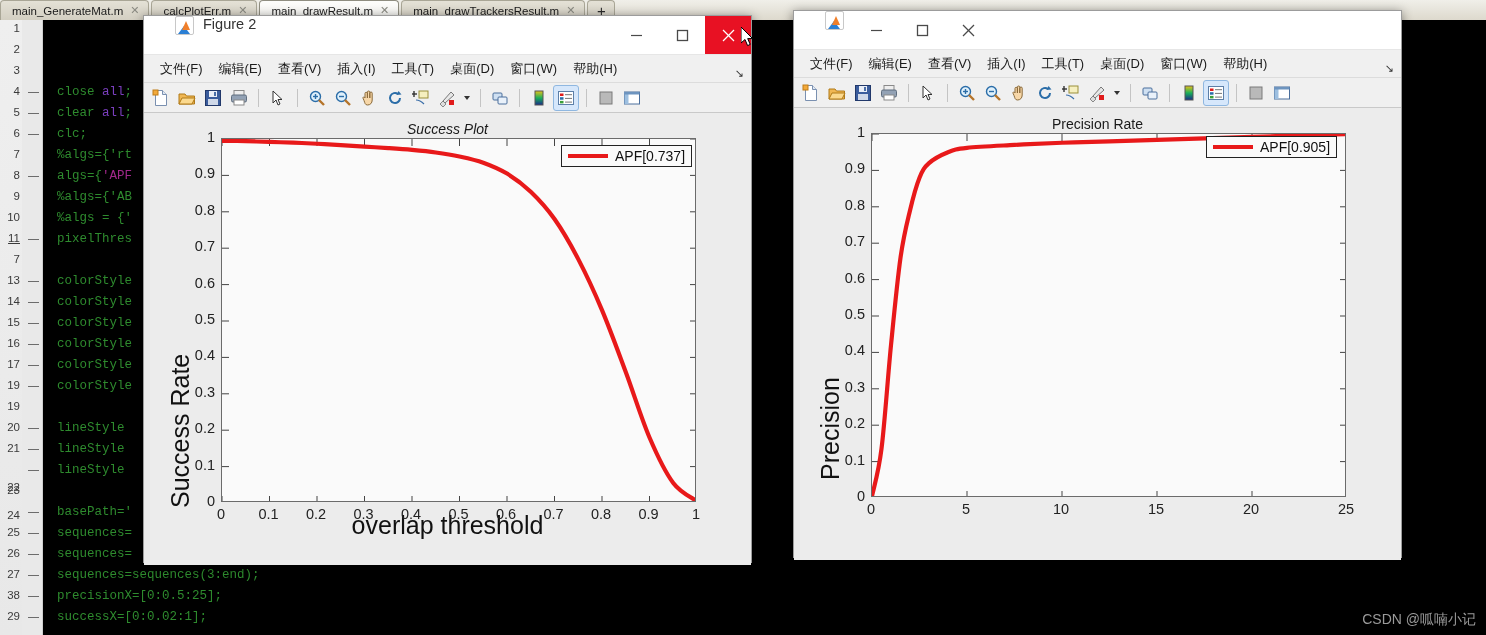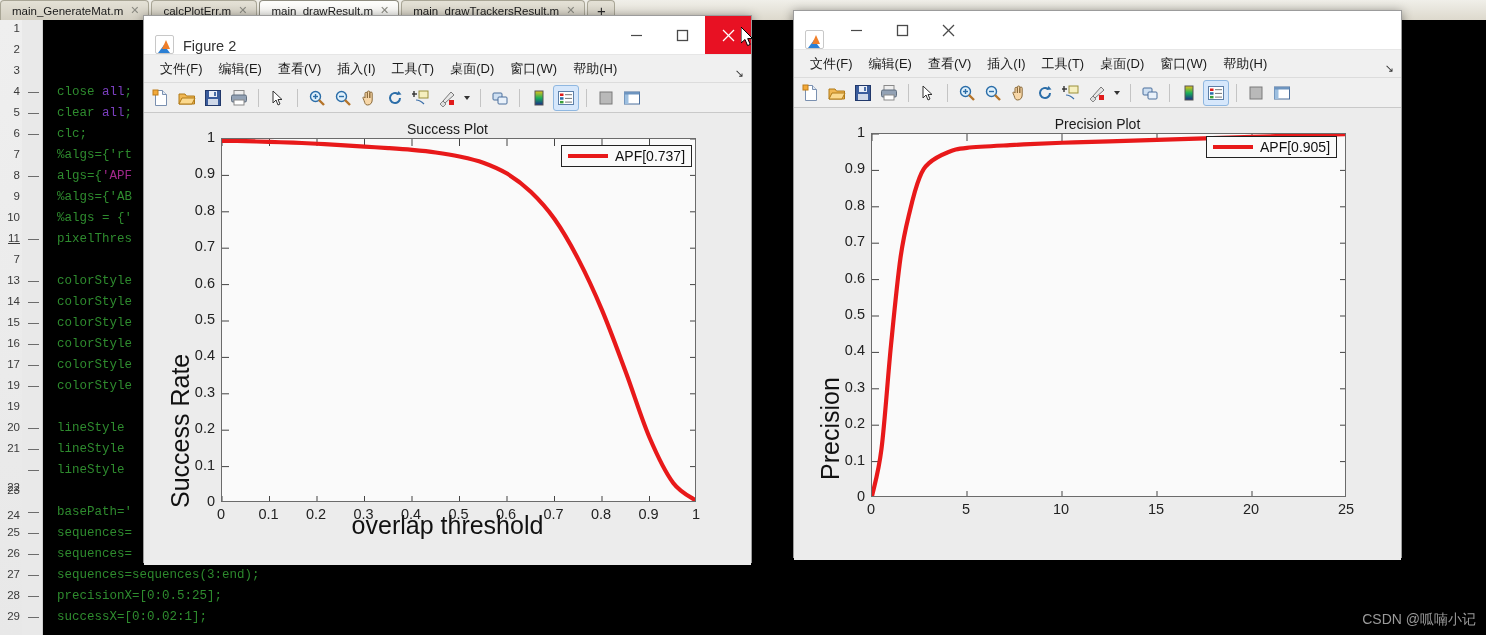--- a/index.html
+++ b/index.html
@@ -60,22 +60,22 @@
   .st{color:#a0288a;}
 
   #watermark{
     position:absolute;right:10px;bottom:6px;color:#9a9a9a;font-size:14px;
     font-family:"Liberation Sans", sans-serif;
   }
 
   
   .figwin{position:absolute;background:#f0f0f0;border:1px solid #9c9c9c;
           box-shadow:0 2px 10px rgba(0,0,0,.45);}
-  .figtitle{height:38px;background:#ffffff;display:flex;align-items:flex-end;
-            border-bottom:1px solid #e6e6e6;}
+  .figtitle{height:38px;background:#ffffff;display:flex;align-items:flex-start;
+            border-bottom:1px solid #e6e6e6;padding-left:20px;}
   .figicon{width:17px;height:17px;margin:0 9px 0 11px;position:relative;
            background:#ffffff;border:1px solid #c8c8c8;border-radius:2px;overflow:hidden;}
   .figicon:before{content:"";position:absolute;left:2px;top:9px;width:0;height:0;
       border-left:6px solid transparent;border-right:6px solid transparent;border-bottom:8px solid #2b7fd4;}
   .figicon:after{content:"";position:absolute;left:6px;top:4px;width:0;height:0;
       border-left:4px solid transparent;border-right:4px solid transparent;border-bottom:9px solid #f07f2a;}
   .figname{font-size:14.5px;color:#333;flex:1;}
   .wbtn{width:46px;height:38px;display:flex;align-items:center;justify-content:center;
         color:#4a4a4a;}
   .wbtn svg{display:block;}
@@ -155,21 +155,21 @@
       <div class="lnum" style="top: 359px;">19</div>
       <div class="lnum" style="top: 380px;">19</div>
       <div class="lnum" style="top: 401px;">20</div>
       <div class="lnum" style="top: 422px;">21</div>
       <div class="lnum" style="top: 461px;">22</div>
       <div class="lnum" style="top: 464px;">23</div>
       <div class="lnum" style="top: 489px;">24</div>
       <div class="lnum" style="top: 506px;">25</div>
       <div class="lnum" style="top: 527px;">26</div>
       <div class="lnum" style="top: 548px;">27</div>
-      <div class="lnum" style="top: 569px;">28</div>
+      <div class="lnum" style="top: 569px;">38</div>
       <div class="lnum" style="top: 590px;">29</div>
     </div>
   <div id="marks">
       <div class="lmark" style="top: 65px;">—</div>
       <div class="lmark" style="top: 86px;">—</div>
       <div class="lmark" style="top: 107px;">—</div>
       <div class="lmark" style="top: 149px;">—</div>
       <div class="lmark" style="top: 212px;">—</div>
       <div class="lmark" style="top: 254px;">—</div>
       <div class="lmark" style="top: 275px;">—</div>
@@ -349,21 +349,21 @@
       <div class="tbtn">
         <svg width="18" height="18" viewBox="0 0 18 18">
           <rect x="1.5" y="3" width="15" height="12" fill="#fff" stroke="#4a6e9c"></rect>
           <rect x="1.5" y="3" width="4" height="12" fill="#9dbfe0"></rect>
           <rect x="1.5" y="3" width="15" height="2.5" fill="#6d94bf"></rect>
         </svg>
       </div>
     </div>
 
   <div class="figcanvas" id="fig2canvas" style="height:452px;">
-    <div class="axtitle" style="top:8px;">Success Plot</div>
+    <div class="axtitle" style="top:8px;font-style:italic;">Success Plot</div>
 
     <div class="ylabel" id="f2ylabel" style="left:22px;top:395px;">Success Rate</div>
 
     <div class="plotbox" id="f2box" style="left:77px;top:25px;width:473px;height:362px;">
       <svg id="f2svg" width="473" height="362" viewBox="0 0 473 362" preserveAspectRatio="none">
           <line x1="0" y1="364" x2="7" y2="364" stroke="#444" stroke-width="1"></line>
           <line x1="475" y1="364" x2="468" y2="364" stroke="#444" stroke-width="1"></line>
           <line x1="0" y1="327.6" x2="7" y2="327.6" stroke="#444" stroke-width="1"></line>
           <line x1="475" y1="327.6" x2="468" y2="327.6" stroke="#444" stroke-width="1"></line>
           <line x1="0" y1="291.2" x2="7" y2="291.2" stroke="#444" stroke-width="1"></line>
@@ -597,21 +597,21 @@
       <div class="tbtn">
         <svg width="18" height="18" viewBox="0 0 18 18">
           <rect x="1.5" y="3" width="15" height="12" fill="#fff" stroke="#4a6e9c"></rect>
           <rect x="1.5" y="3" width="4" height="12" fill="#9dbfe0"></rect>
           <rect x="1.5" y="3" width="15" height="2.5" fill="#6d94bf"></rect>
         </svg>
       </div>
     </div>
 
   <div class="figcanvas" id="fig1canvas" style="height:452px;">
-    <div class="axtitle" style="top:8px;">Precision Plot</div>
+    <div class="axtitle" style="top:8px;">Precision Rate</div>
 
     <div class="ylabel" id="f1ylabel" style="left:22px;top:372px;">Precision</div>
 
     <div class="plotbox" id="f1box" style="left:77px;top:25px;width:473px;height:362px;">
       <svg id="f1svg" width="473" height="362" viewBox="0 0 473 362" preserveAspectRatio="none">
           <line x1="0" y1="364" x2="7" y2="364" stroke="#444" stroke-width="1"></line>
           <line x1="475" y1="364" x2="468" y2="364" stroke="#444" stroke-width="1"></line>
           <line x1="0" y1="327.6" x2="7" y2="327.6" stroke="#444" stroke-width="1"></line>
           <line x1="475" y1="327.6" x2="468" y2="327.6" stroke="#444" stroke-width="1"></line>
           <line x1="0" y1="291.2" x2="7" y2="291.2" stroke="#444" stroke-width="1"></line>

